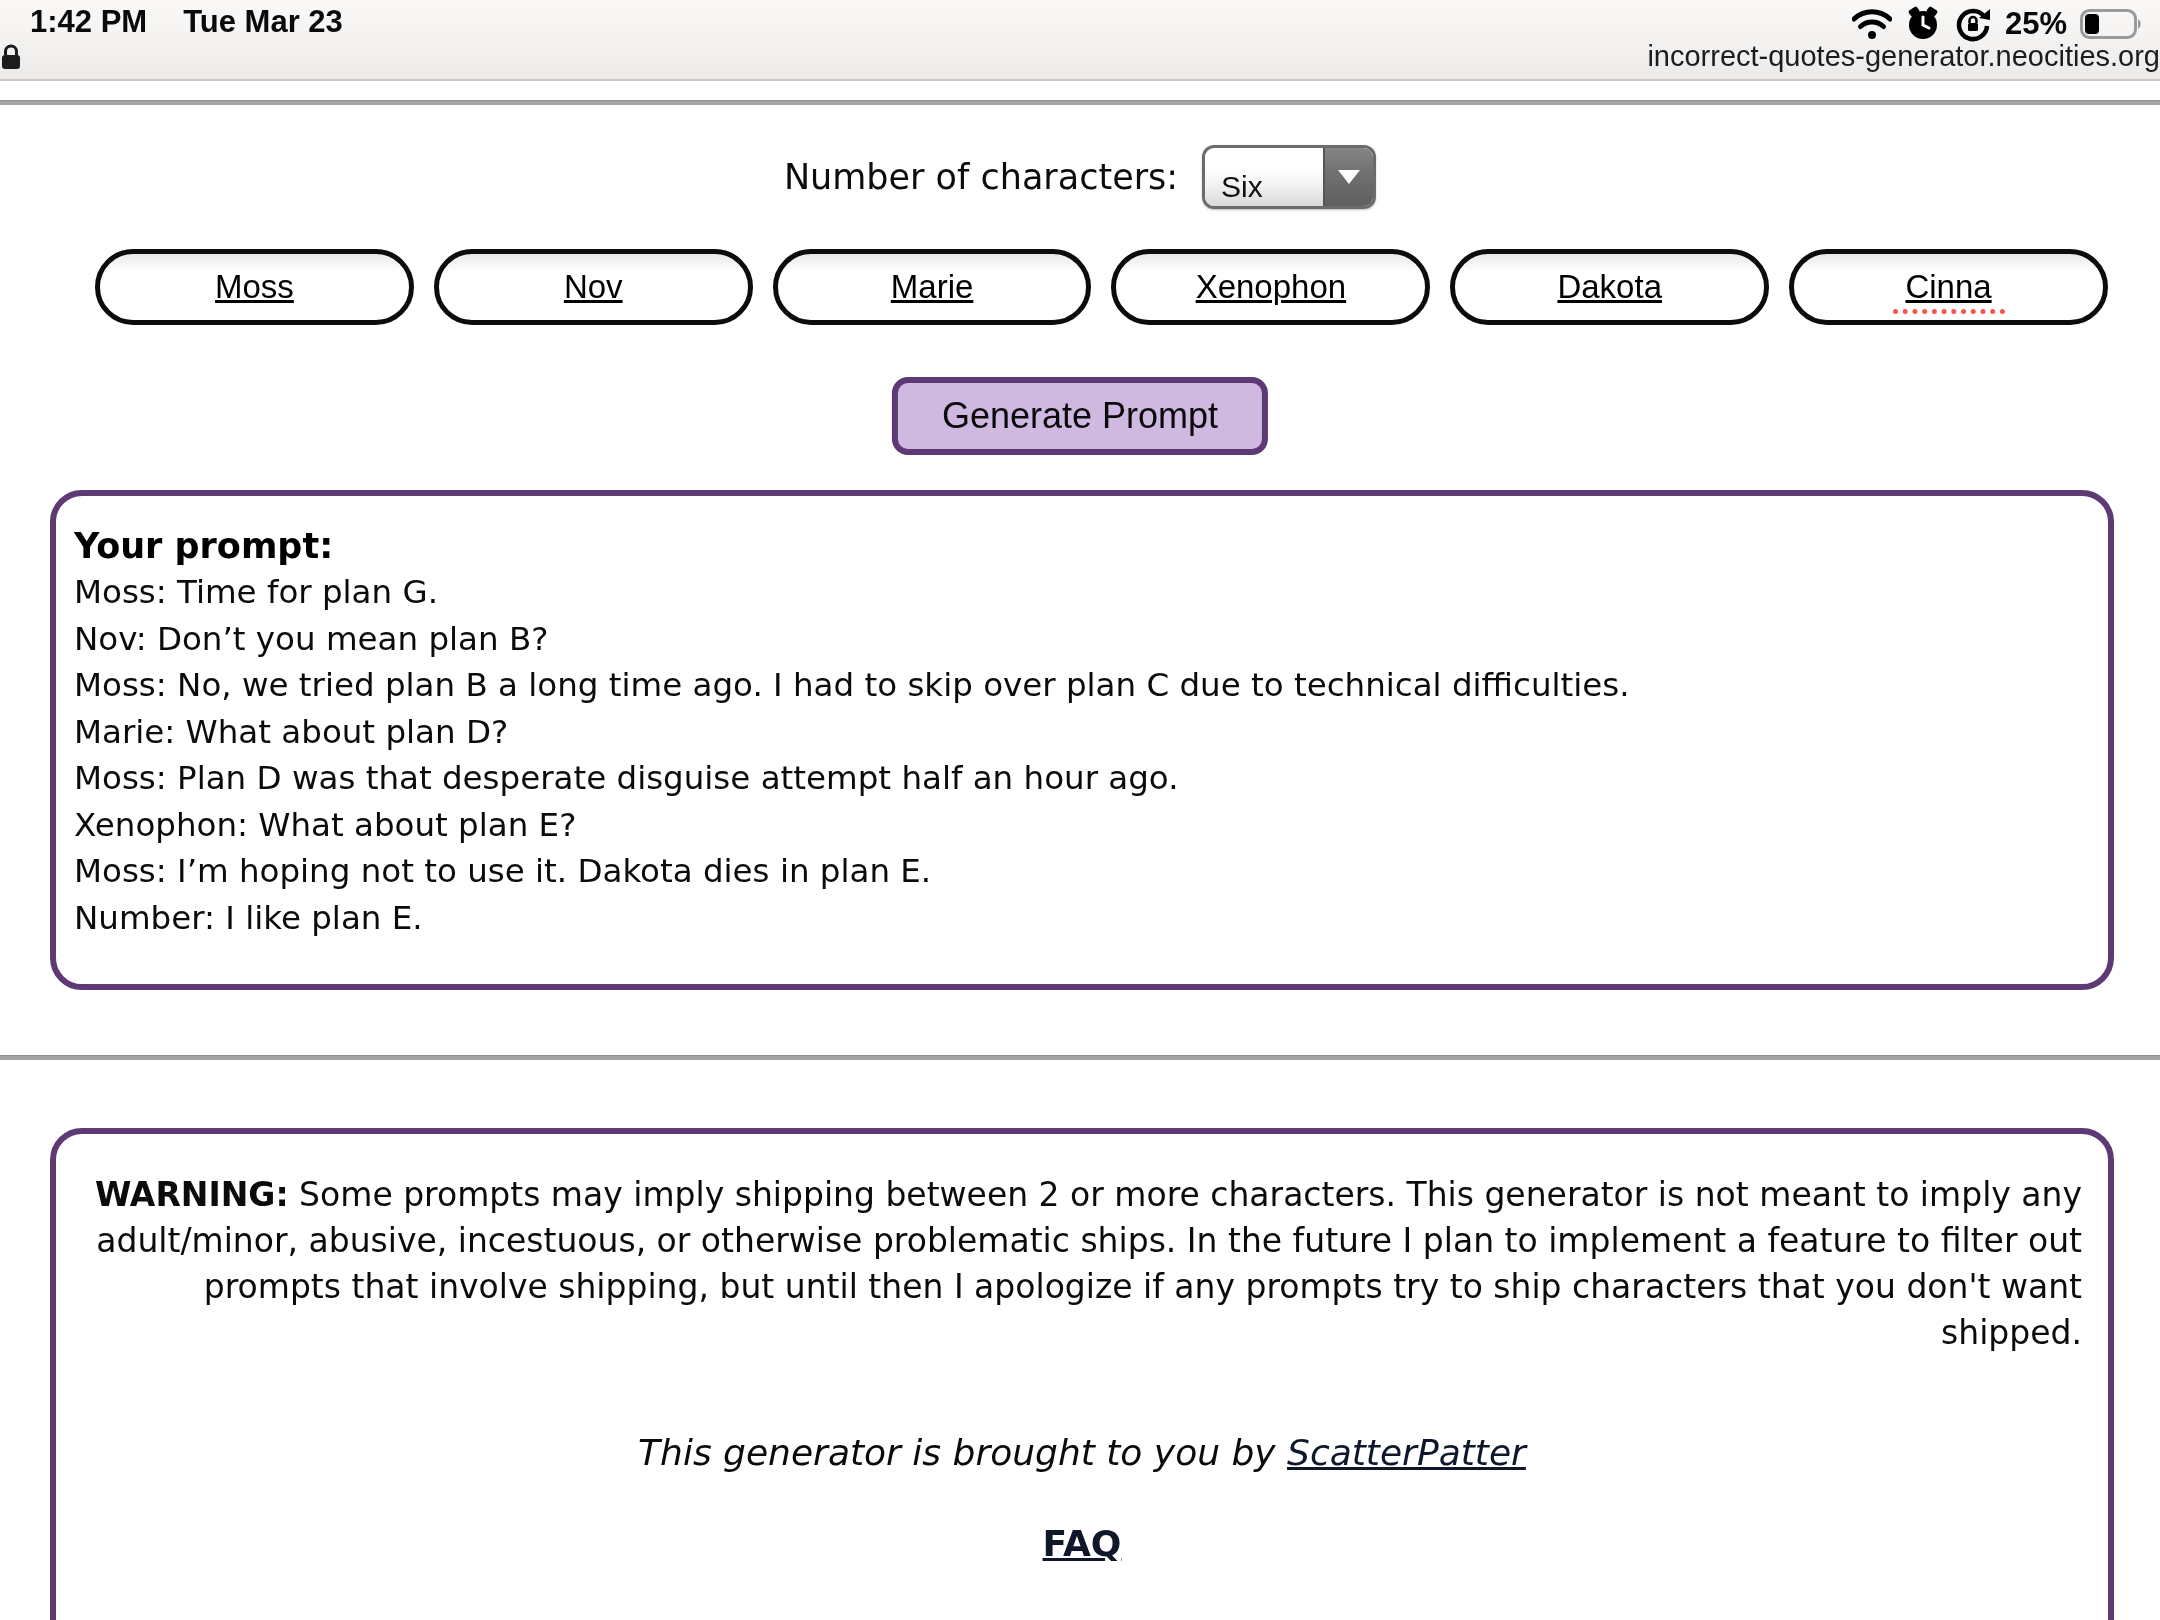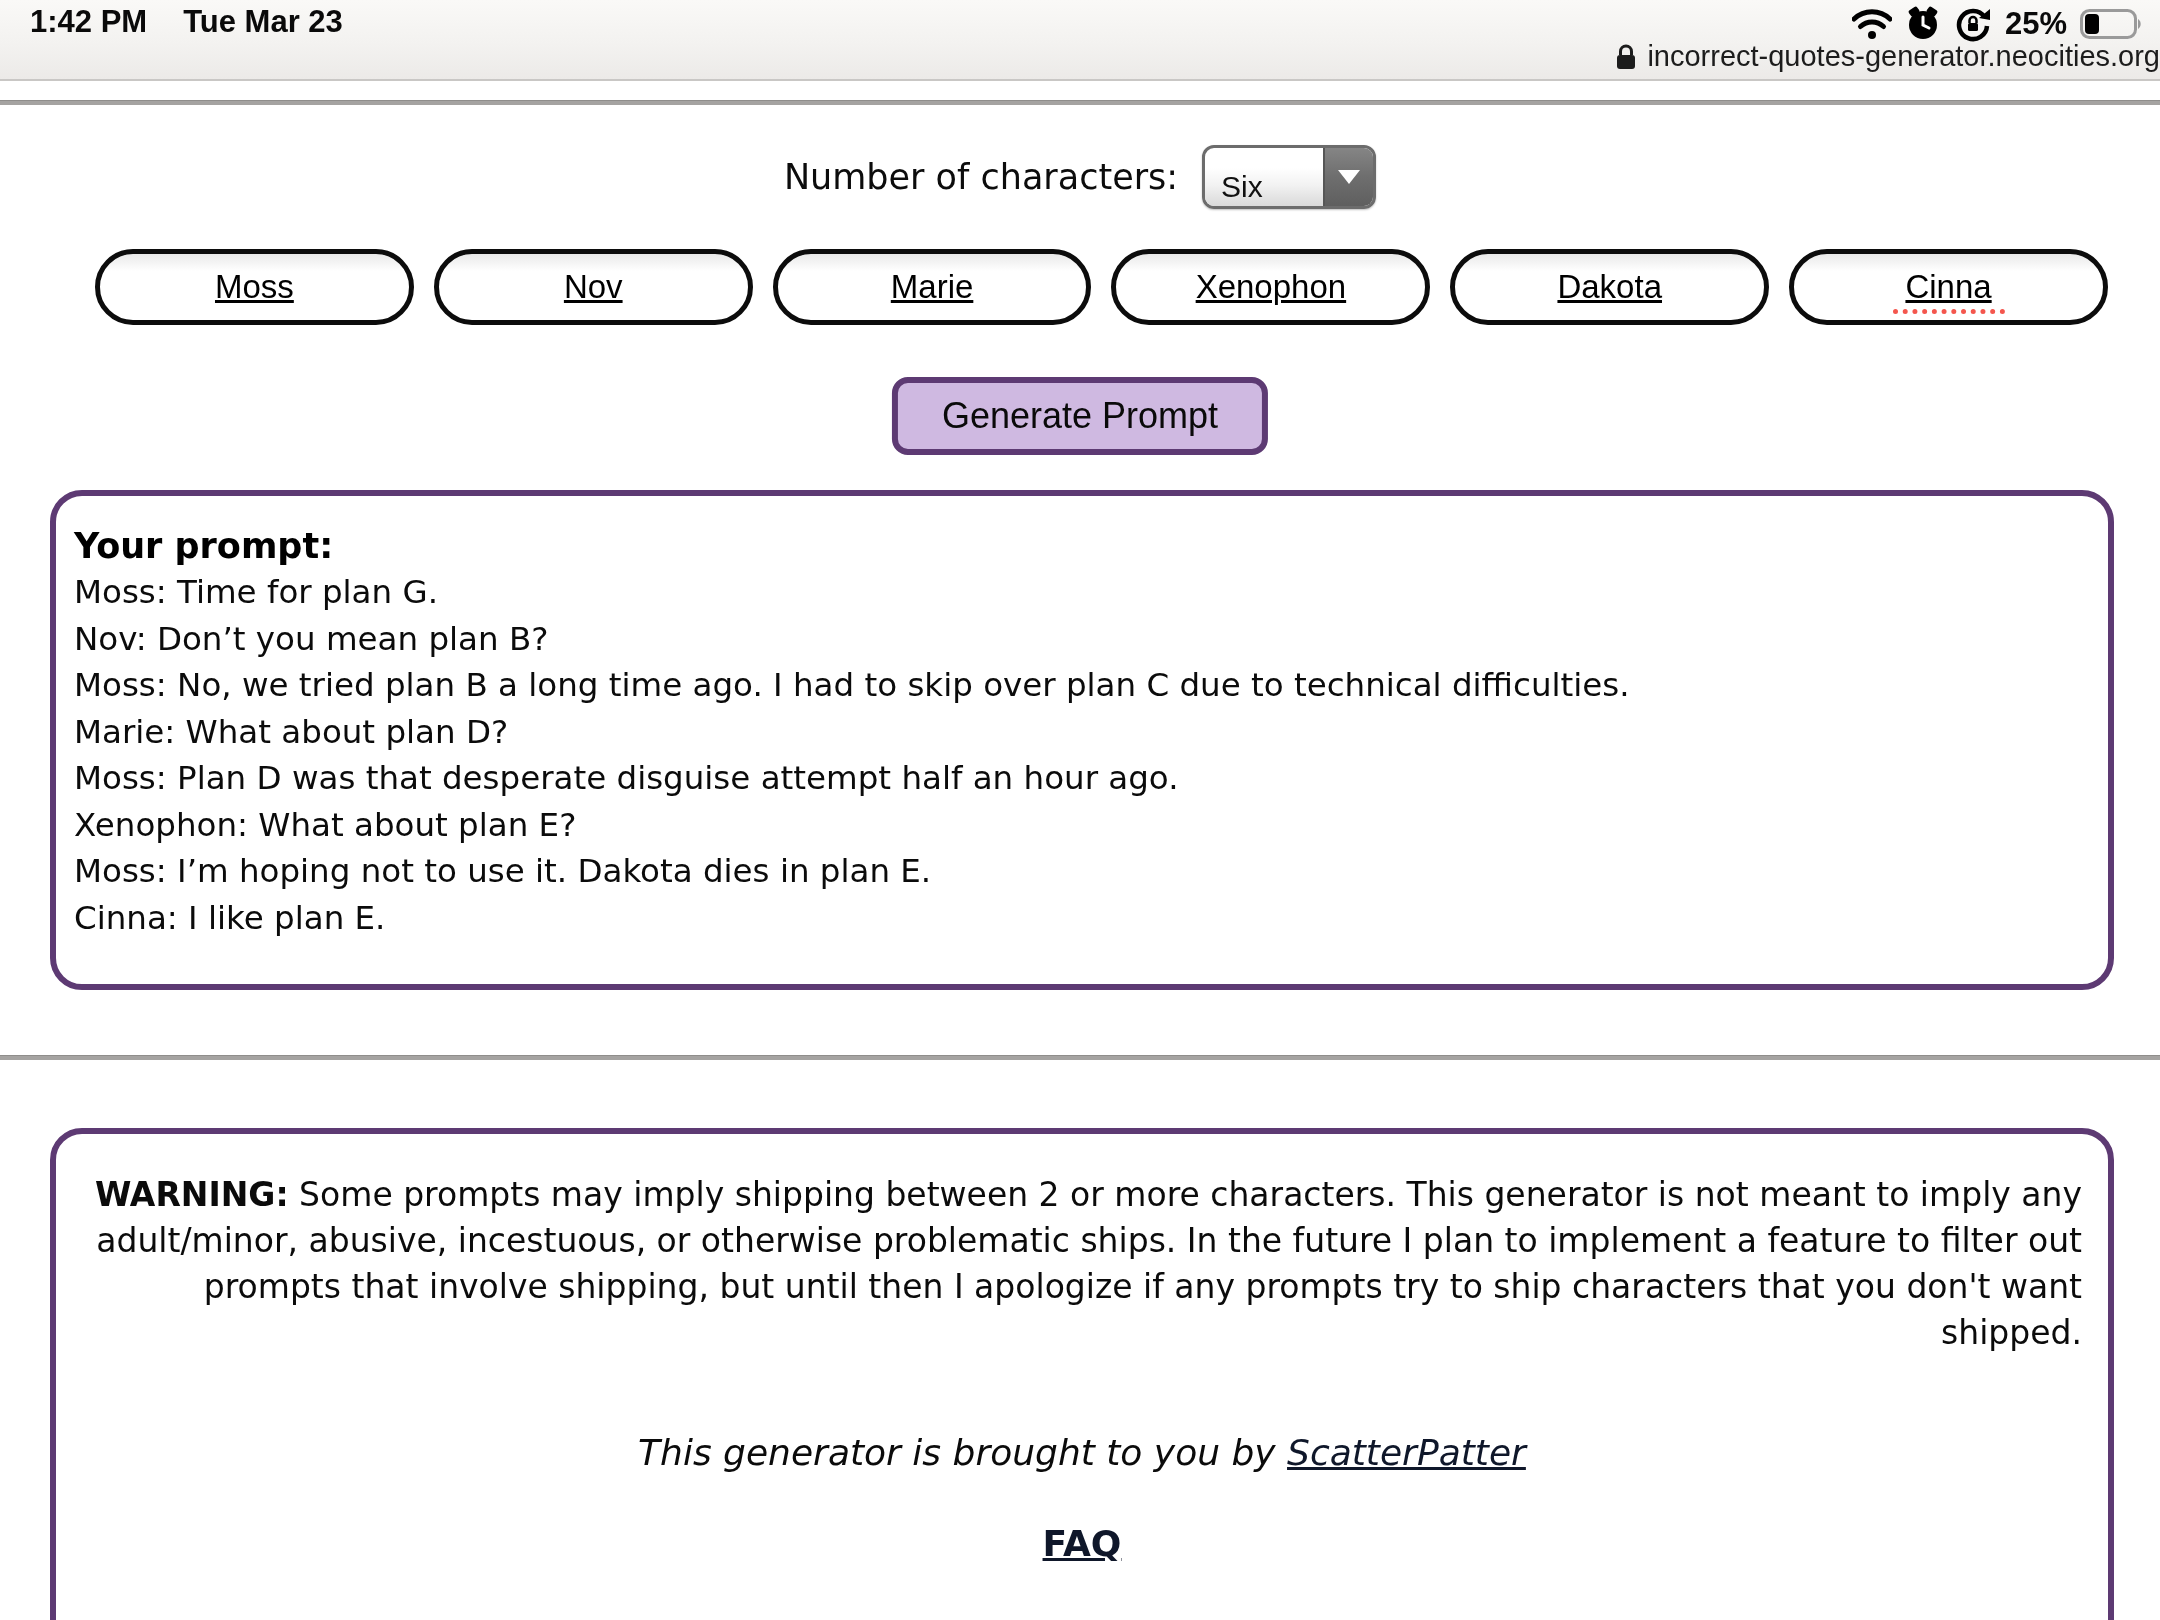--- a/index.html
+++ b/index.html
@@ -9,21 +9,21 @@
   
   #statusbar{position:absolute;top:0;left:0;right:0;height:79px;
              background:linear-gradient(180deg,#faf9f7 0%,#f3f2f0 55%,#eceae8 100%);
              border-bottom:2px solid #c9c7c5;
              font-family:"Liberation Sans",sans-serif;}
   .sb-left{position:absolute;left:30px;top:4px;display:flex;gap:36px;font-size:31px;color:#0a0a0a;}
   .sb-time{font-weight:700;}
   .sb-date{font-weight:600;}
   .sb-right{position:absolute;right:18px;top:6px;display:flex;align-items:center;gap:13px;}
   .sb-batt-pct{font-size:31px;font-weight:600;color:#0a0a0a;}
-  .urlbar{position:absolute;left:0;right:0;bottom:6px;display:flex;justify-content:flex-end;
+  .urlbar{position:absolute;left:0;right:0;bottom:6px;display:flex;justify-content:space-between;
           align-items:center;gap:10px;font-size:29px;color:#1c1c1c;}
 
   .hr{position:absolute;left:0;width:100%;height:4px;background:#a5a3a1;border-top:1px solid #8f8d8b;}
   #hr1{top:100px;}
   #hr2{top:1055px;}
 
   
   #charcount-row{position:absolute;top:146px;left:0;width:100%;height:62px;
                  display:flex;justify-content:center;align-items:center;gap:24px;}
   #charcount-label{font-size:35px;color:#0c0c0c;}
@@ -166,21 +166,21 @@
 
   <div id="prompt-box">
     <div id="prompt-heading">Your prompt:</div>
     <div class="prompt-line">Moss: Time for plan G.</div>
     <div class="prompt-line">Nov: Don’t you mean plan B?</div>
     <div class="prompt-line">Moss: No, we tried plan B a long time ago. I had to skip over plan C due to technical difficulties.</div>
     <div class="prompt-line">Marie: What about plan D?</div>
     <div class="prompt-line">Moss: Plan D was that desperate disguise attempt half an hour ago.</div>
     <div class="prompt-line">Xenophon: What about plan E?</div>
     <div class="prompt-line">Moss: I’m hoping not to use it. Dakota dies in plan E.</div>
-    <div class="prompt-line">Cinna: I like plan E.</div>
+    <div class="prompt-line">Number: I like plan E.</div>
   </div>
 
   <div id="hr2" class="hr"></div>
 
   <div id="warning-box">
     <p id="warning-p"><b>WARNING:</b><span> Some prompts may imply shipping between 2 or more characters. This generator is not meant to imply any adult/minor, abusive, incestuous, or otherwise problematic ships. In the future I plan to implement a feature to filter out prompts that involve shipping, but until then I apologize if any prompts try to ship characters that you don't want shipped.</span></p>
 
     <div id="credit-line"><span>This generator is brought to you by </span><a class="teal-link">ScatterPatter</a></div>
 
     <div id="faq-line"><a class="teal-link">FAQ</a></div>

